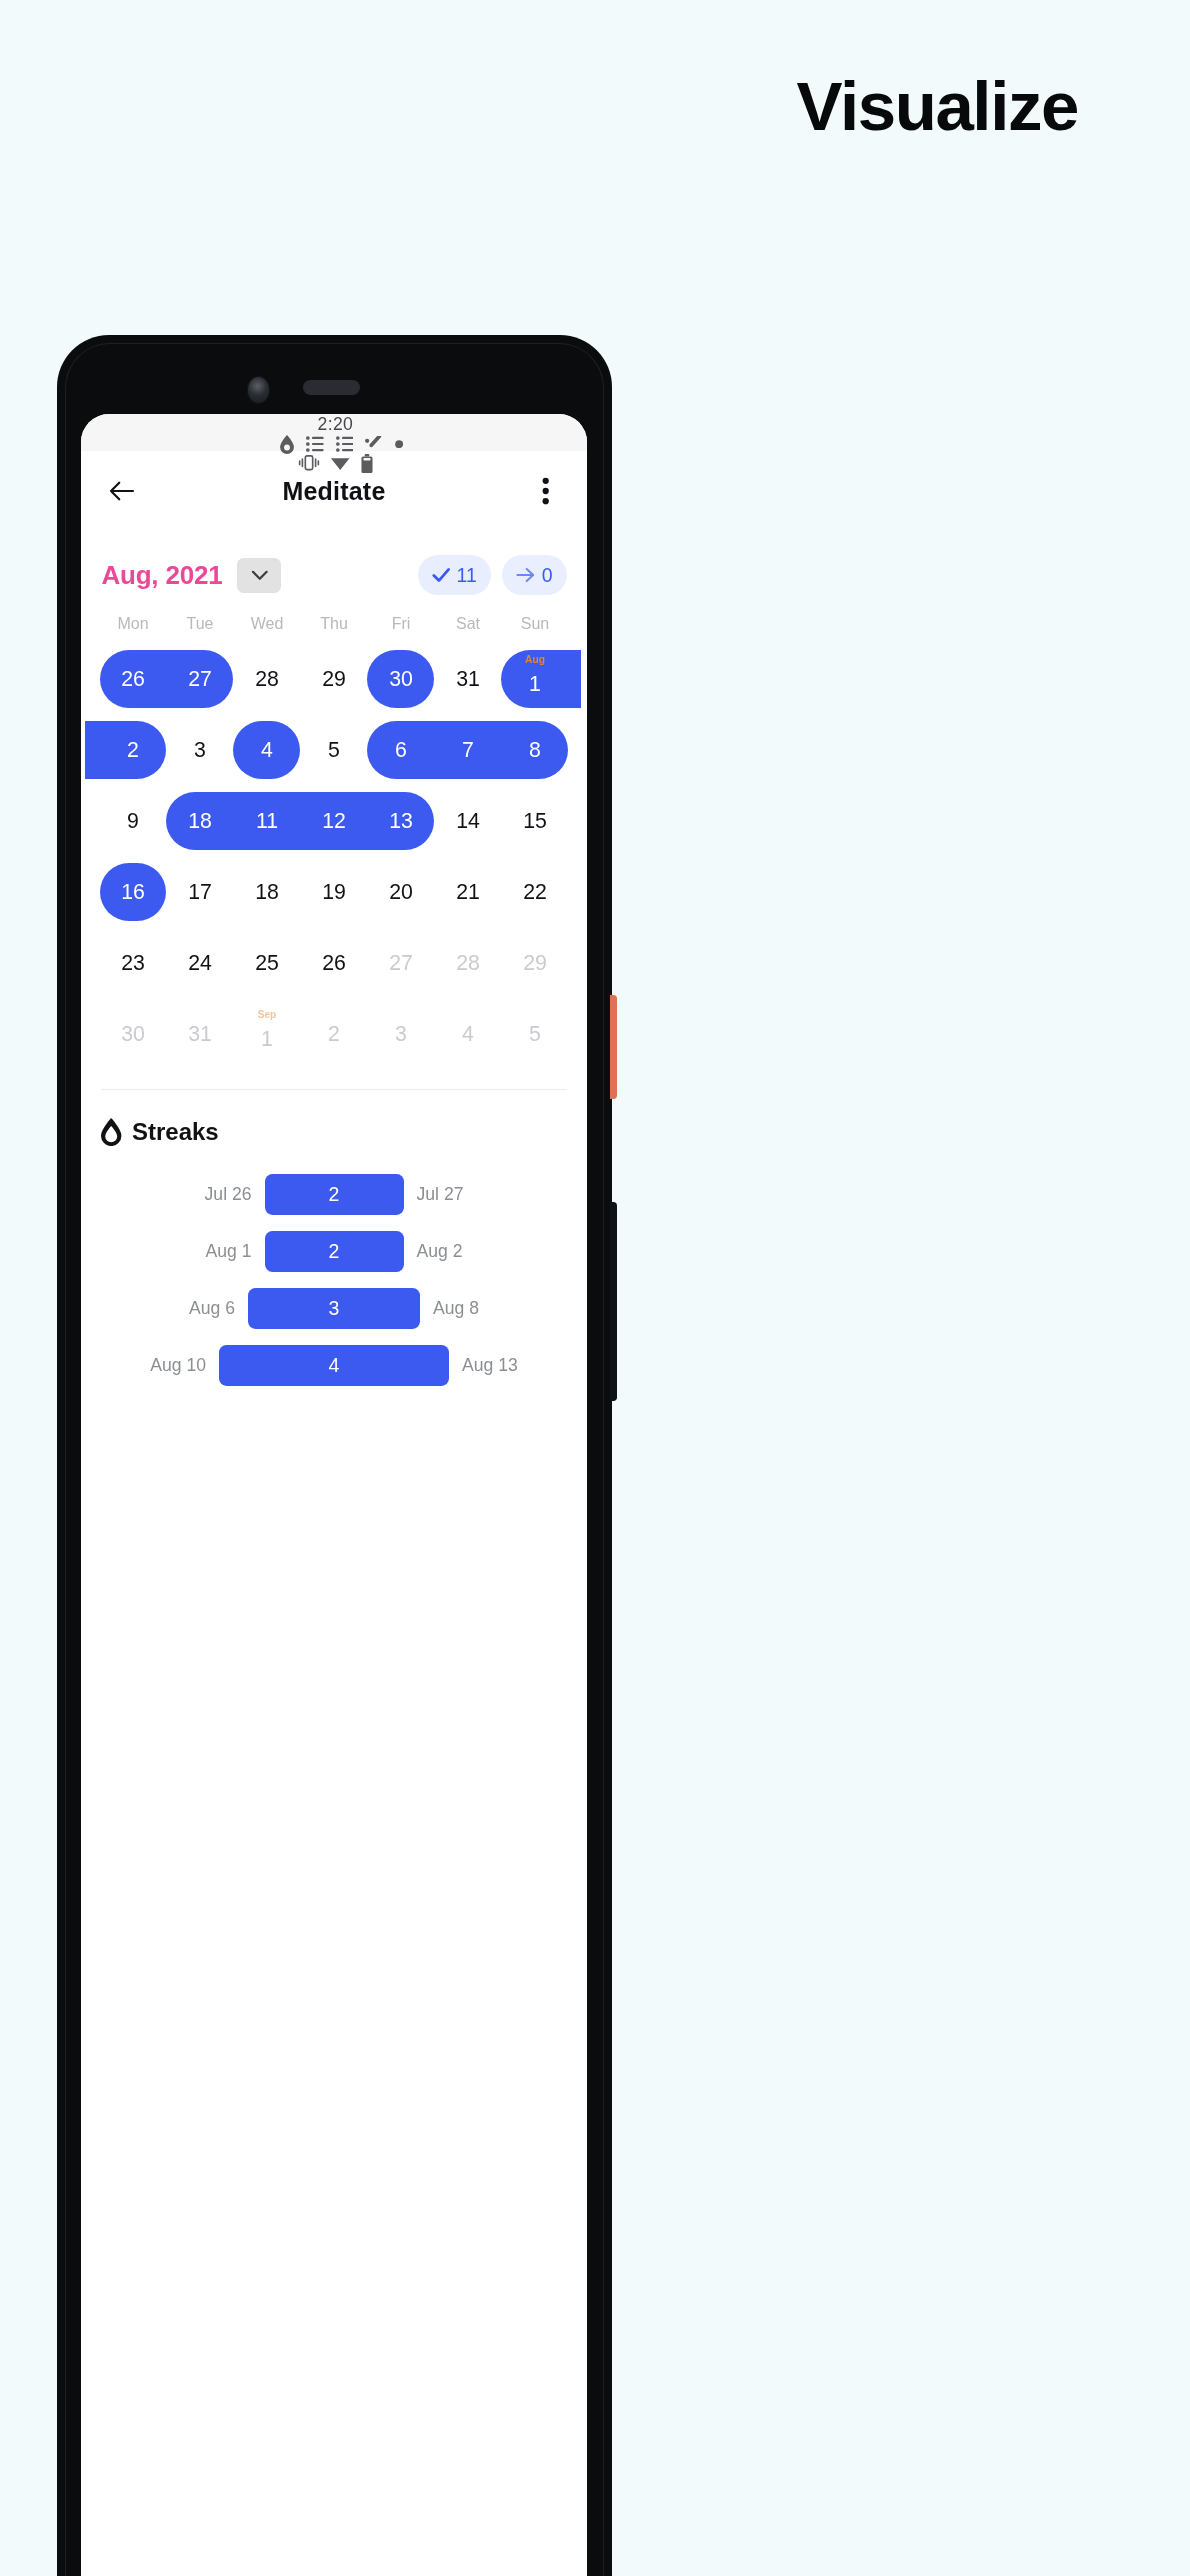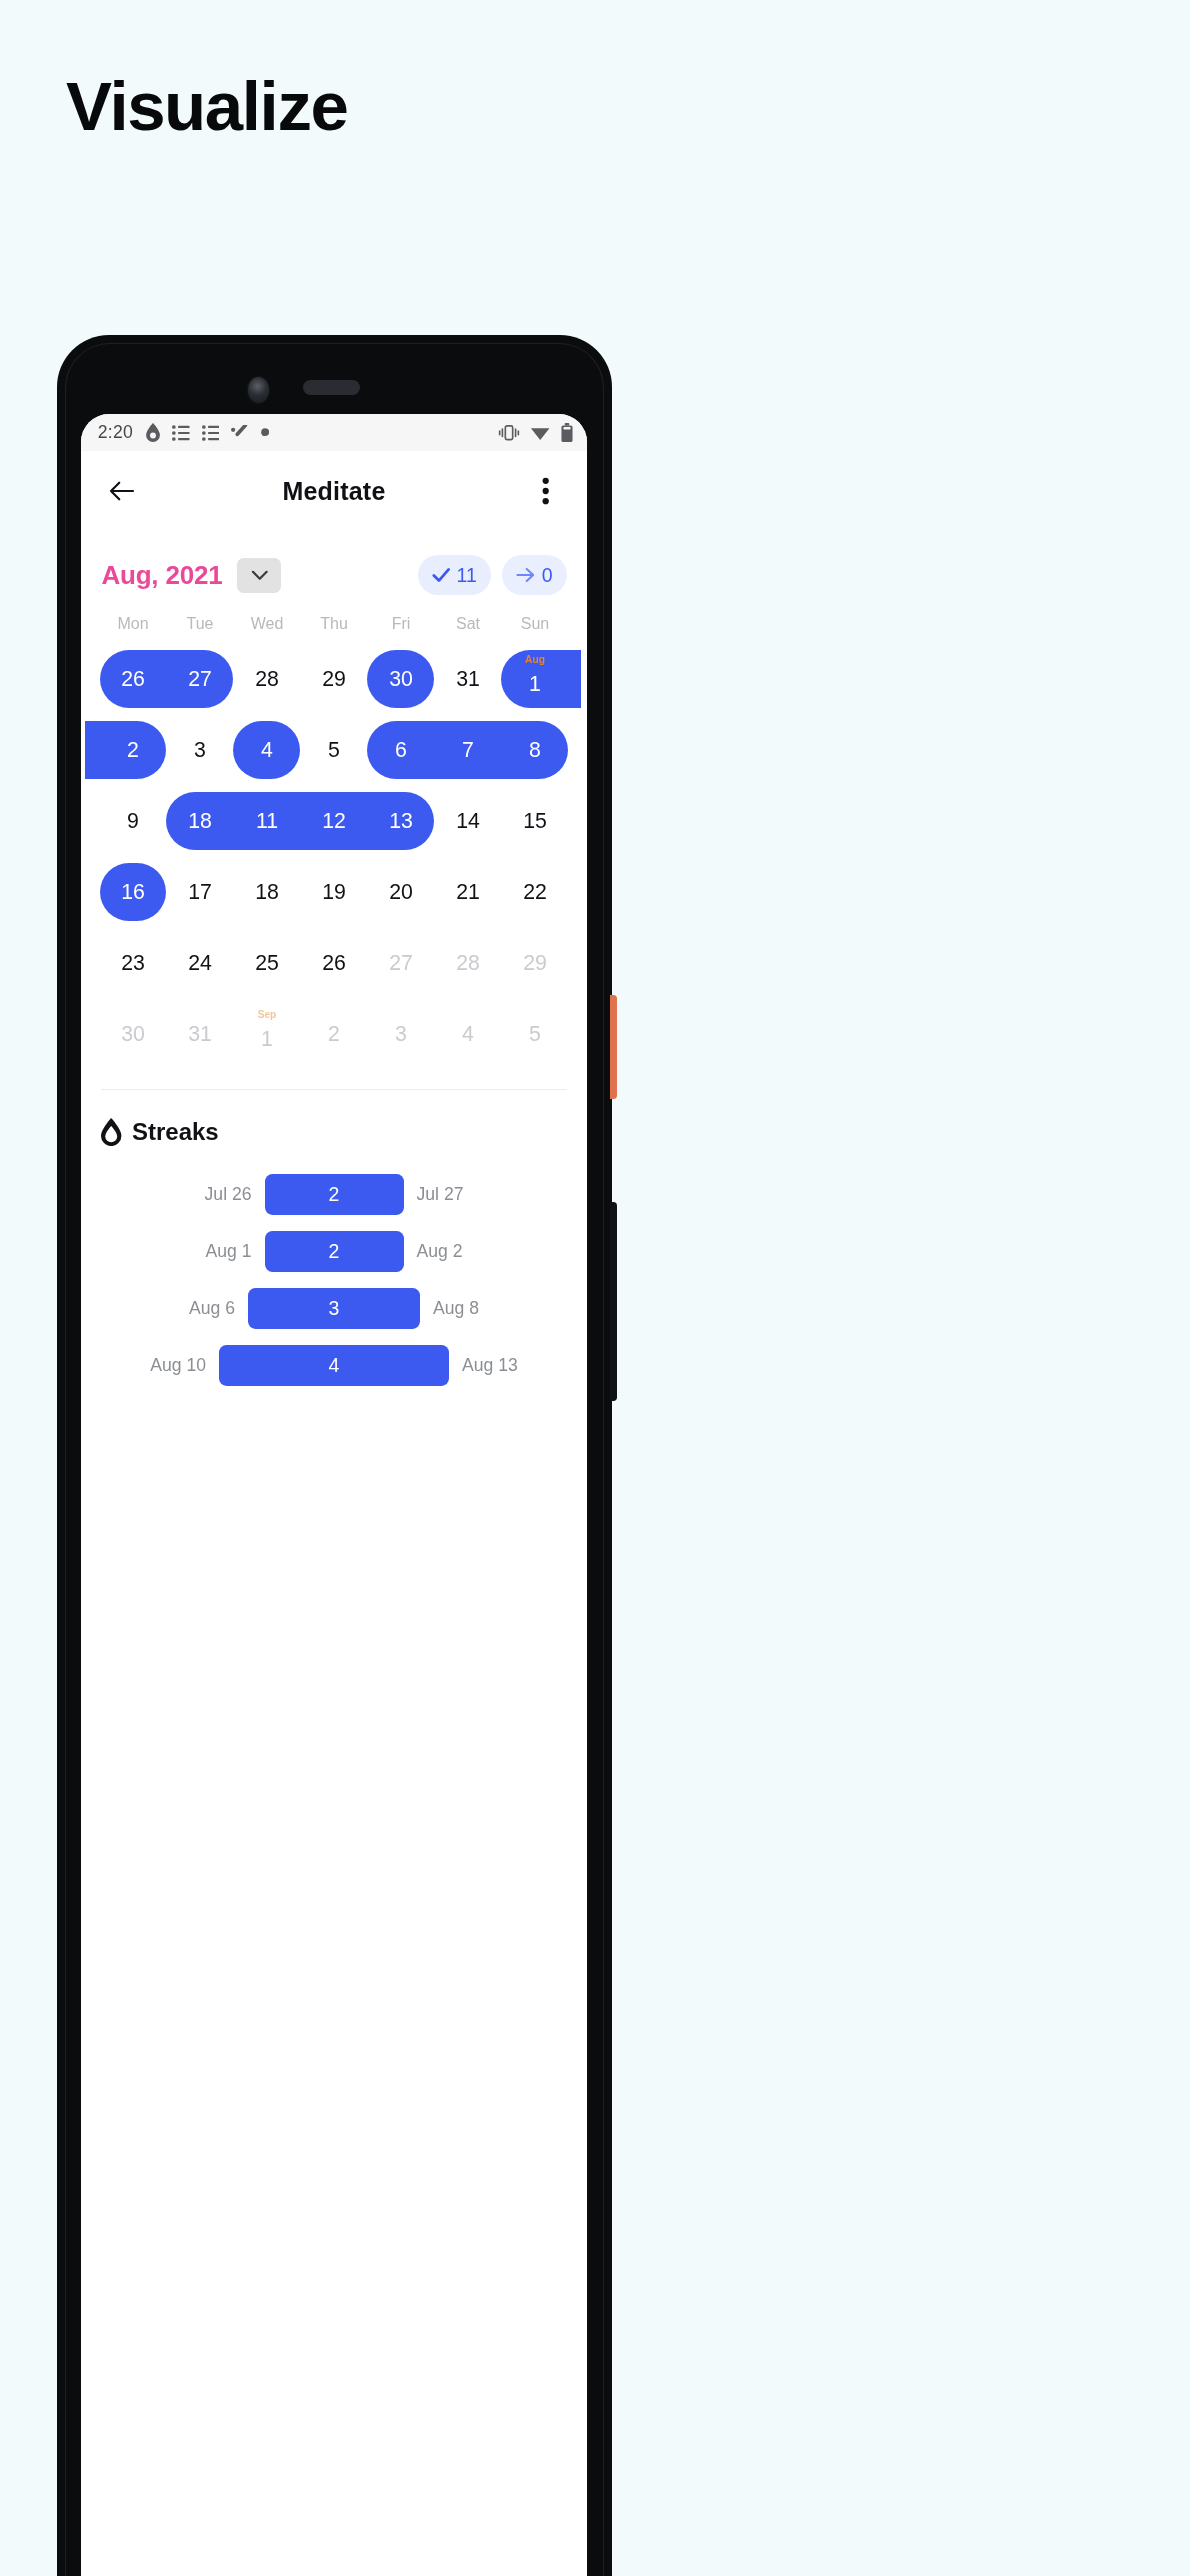--- a/index.html
+++ b/index.html
@@ -5,21 +5,21 @@
   * { box-sizing: border-box; margin: 0; padding: 0; }
   html, body {
     width: 1191px; height: 2576px;
     background: #f2fafc;
     font-family: "Liberation Sans", sans-serif;
     overflow: hidden;
   }
   .page { position: relative; width: 1191px; height: 2576px; background: #f2fafc; }
 
   
-  .headline { position: absolute; left: 66px; top: 72px; width: 1020px; }
+  .headline { position: absolute; left: 58px; top: 72px; width: 1020px; text-align: right; }
   .headline .line1 {
     font-size: 69px; font-weight: 900; color: #07090b;
     letter-spacing: -1.4px; line-height: 1.0; display: block;
   }
   .headline .line2 {
     font-size: 69px; font-weight: 900; color: #27a4cc;
     letter-spacing: -1.4px; line-height: 1.0; display: block; margin-top: 48px;
   }
 
   
@@ -65,21 +65,21 @@
     width: 506px; height: 2193px;
     background: #ffffff;
     border-radius: 28px 28px 0 0;
     overflow: hidden;
   }
 
   
   .statusbar {
     height: 37px; background: #f6f6f7;
     display: flex; align-items: center;
-    padding: 0 14px 0 16.7px; gap: 0;
+    padding: 0 14px 0 16.7px; gap: 0; flex-direction: column;
   }
   .sb-time { font-size: 17.6px; color: #45474a; font-weight: 400; letter-spacing: 0.3px; }
   .sb-left { display: flex; align-items: center; gap: 12px; flex: 1; margin-left: 13px; }
   .sb-right { display: flex; align-items: center; gap: 10.2px; }
   .sb-ic { display: block; }
 
   
   .appbar {
     height: 80px; display: flex; align-items: center;
     padding: 0 20.4px; background: #fff;

